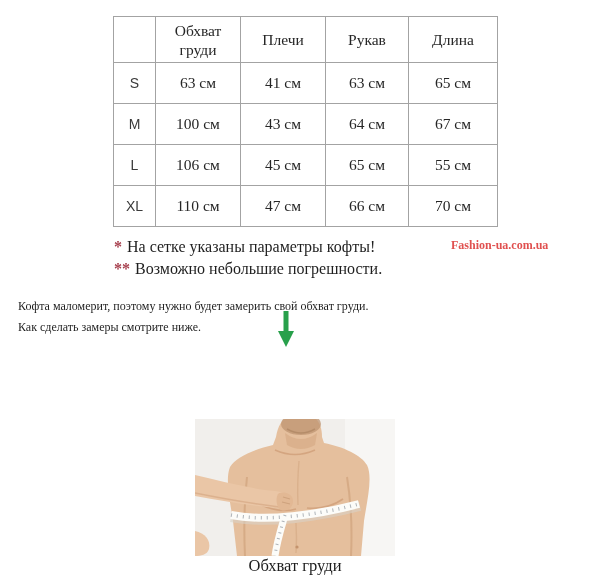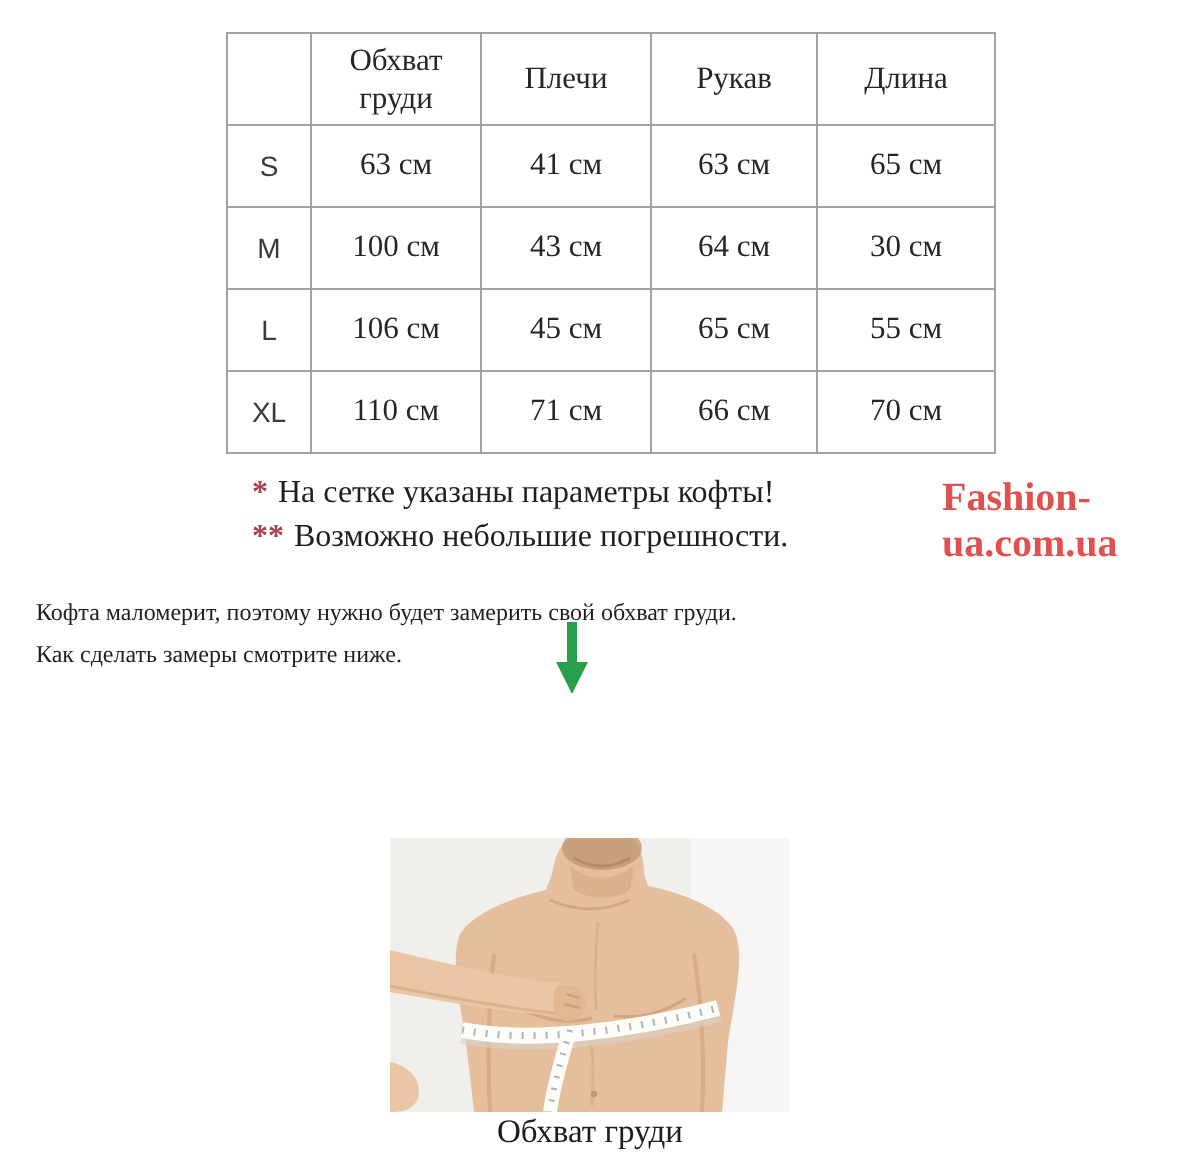--- a/index.html
+++ b/index.html
@@ -20,24 +20,24 @@
   #size-table td{height:41px;}
   #size-table .col-size{width:42px;}
   #size-table .col-chest{width:85px;}
   #size-table .col-shoulders{width:85px;}
   #size-table .col-sleeve{width:83px;}
   #size-table .col-length{width:89px;}
   #size-table td.size-label{
     font-family:"Liberation Sans","DejaVu Sans",sans-serif;font-size:14px;color:#3a3a3a;
   }
   
-  #notes{position:absolute;left:126px;top:236px;font-size:16px;line-height:22px;}
+  #notes{position:absolute;left:114px;top:236px;font-size:16px;line-height:22px;}
   .note-marker{color:#a8414f;font-weight:bold;margin-right:5px;}
   #brand-link{
-    position:absolute;left:471px;top:238px;font-size:20px;font-weight:bold;
+    position:absolute;left:451px;top:238px;font-size:12px;font-weight:bold;
     color:#e0504f;text-decoration:none;cursor:pointer;
   }
   
   .para{position:absolute;left:18px;font-size:12px;line-height:21px;white-space:pre-line;}
   #para-measure{top:296px;}
   #para-advice{top:345px;}
   
   #down-arrow{position:absolute;left:278px;top:311px;width:16px;height:36px;}
   
   #measure-photo{position:absolute;left:195px;top:419px;width:200px;height:137px;}
@@ -74,33 +74,33 @@
         <td>63 см</td>
         <td>41 см</td>
         <td>63 см</td>
         <td>65 см</td>
       </tr>
       <tr>
         <td class="size-label">M</td>
         <td>100 см</td>
         <td>43 см</td>
         <td>64 см</td>
-        <td>30 см</td>
+        <td>67 см</td>
       </tr>
       <tr>
         <td class="size-label">L</td>
         <td>106 см</td>
         <td>45 см</td>
         <td>65 см</td>
         <td>55 см</td>
       </tr>
       <tr>
         <td class="size-label">XL</td>
         <td>110 см</td>
-        <td>71 см</td>
+        <td>47 см</td>
         <td>66 см</td>
         <td>70 см</td>
       </tr>
     </tbody>
   </table>
 
   <div id="notes">
     <div>
       <span class="note-marker">*</span><span>На сетке указаны параметры кофты!</span>
     </div>

